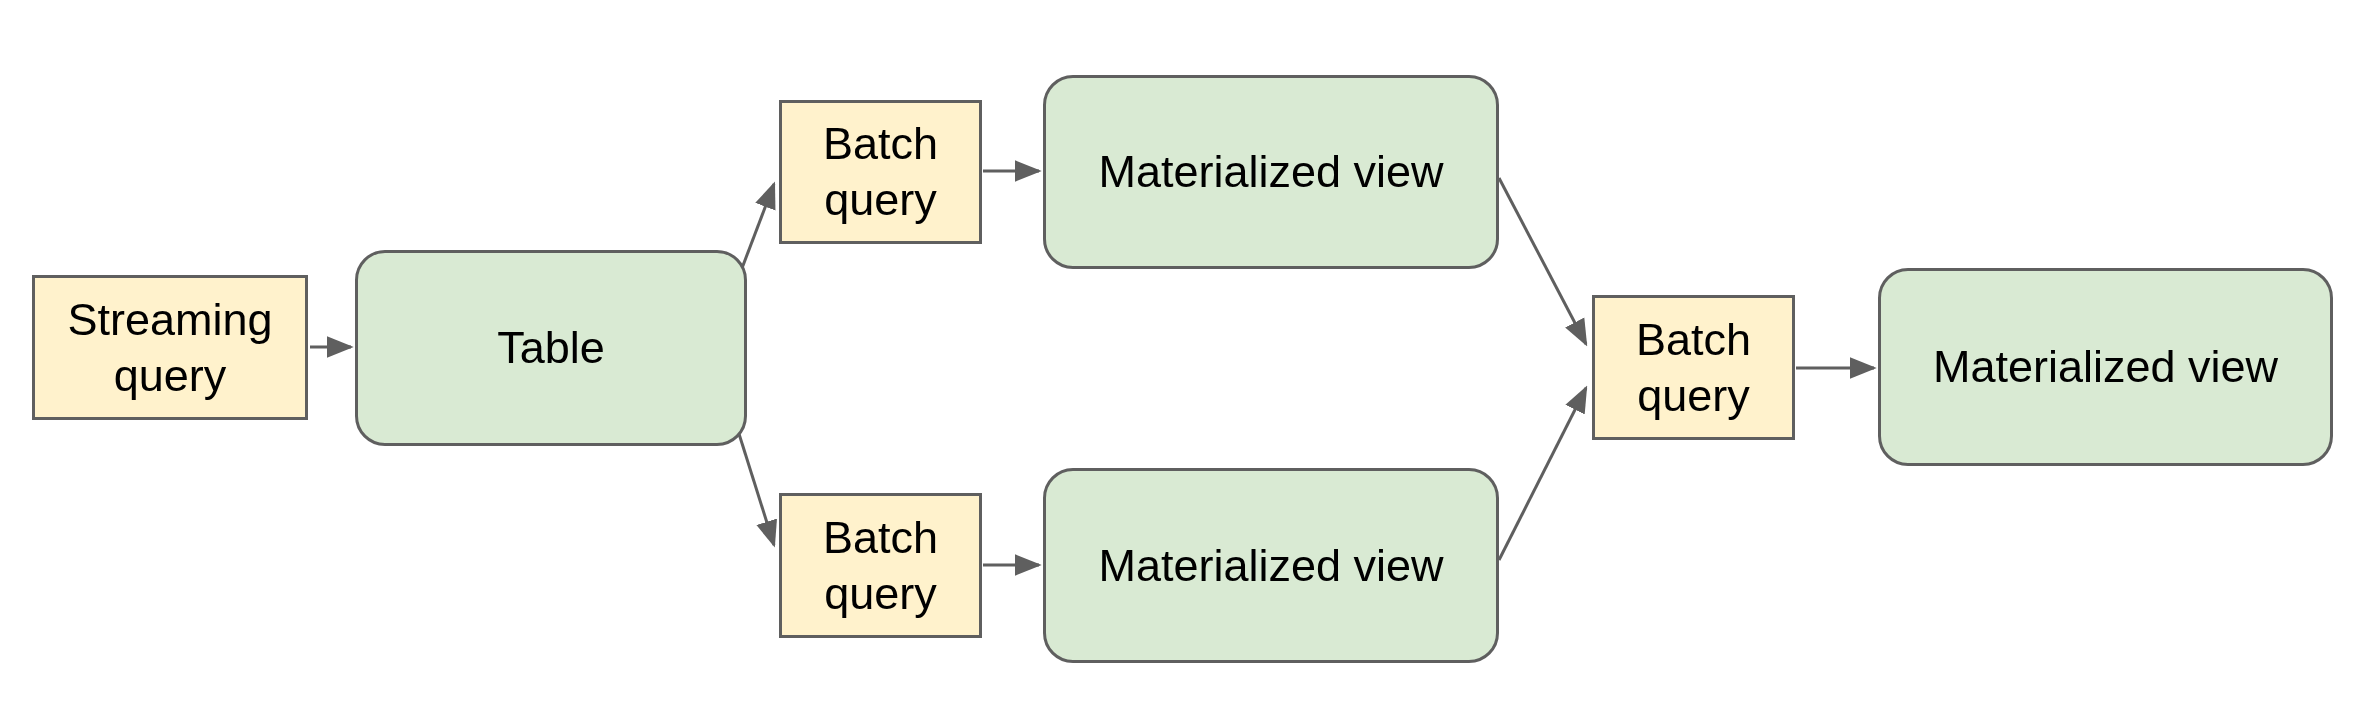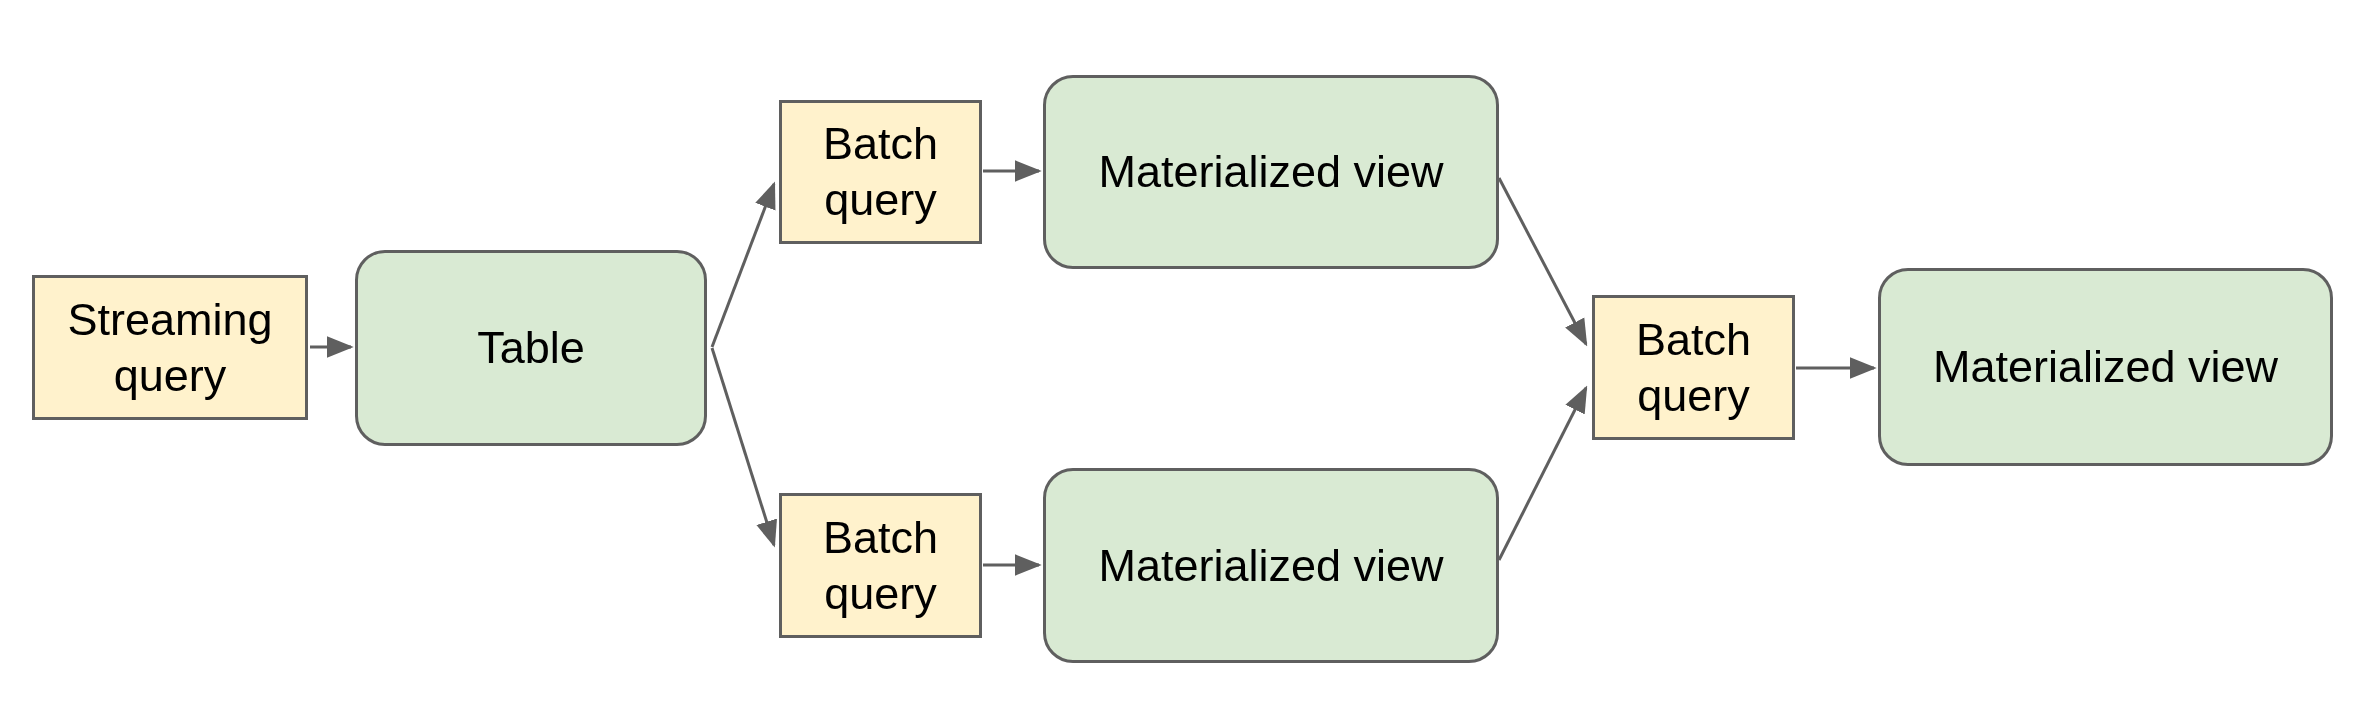--- a/index.html
+++ b/index.html
@@ -75,21 +75,21 @@
     <line x1="983" y1="565" x2="1039" y2="565" marker-end="url(#arrowhead)"></line>
     <line x1="1499" y1="178" x2="1586" y2="344" marker-end="url(#arrowhead)"></line>
     <line x1="1499" y1="560" x2="1586" y2="388" marker-end="url(#arrowhead)"></line>
     <line x1="1796" y1="368" x2="1874" y2="368" marker-end="url(#arrowhead)"></line>
   </svg>
 
   <div class="node yellow" style="left:32px; top:275px; width:276px; height:145px;">
     <span class="label">Streaming query</span>
   </div>
 
-  <div class="node green" style="left:355px; top:250px; width:352px; height:196px;">
+  <div class="node green" style="left:355px; top:250px; width:392px; height:196px;">
     <span class="label">Table</span>
   </div>
 
   <div class="node yellow" style="left:779px; top:100px; width:203px; height:144px;">
     <span class="label">Batch query</span>
   </div>
 
   <div class="node green" style="left:1043px; top:75px; width:456px; height:194px;">
     <span class="label">Materialized view</span>
   </div>

